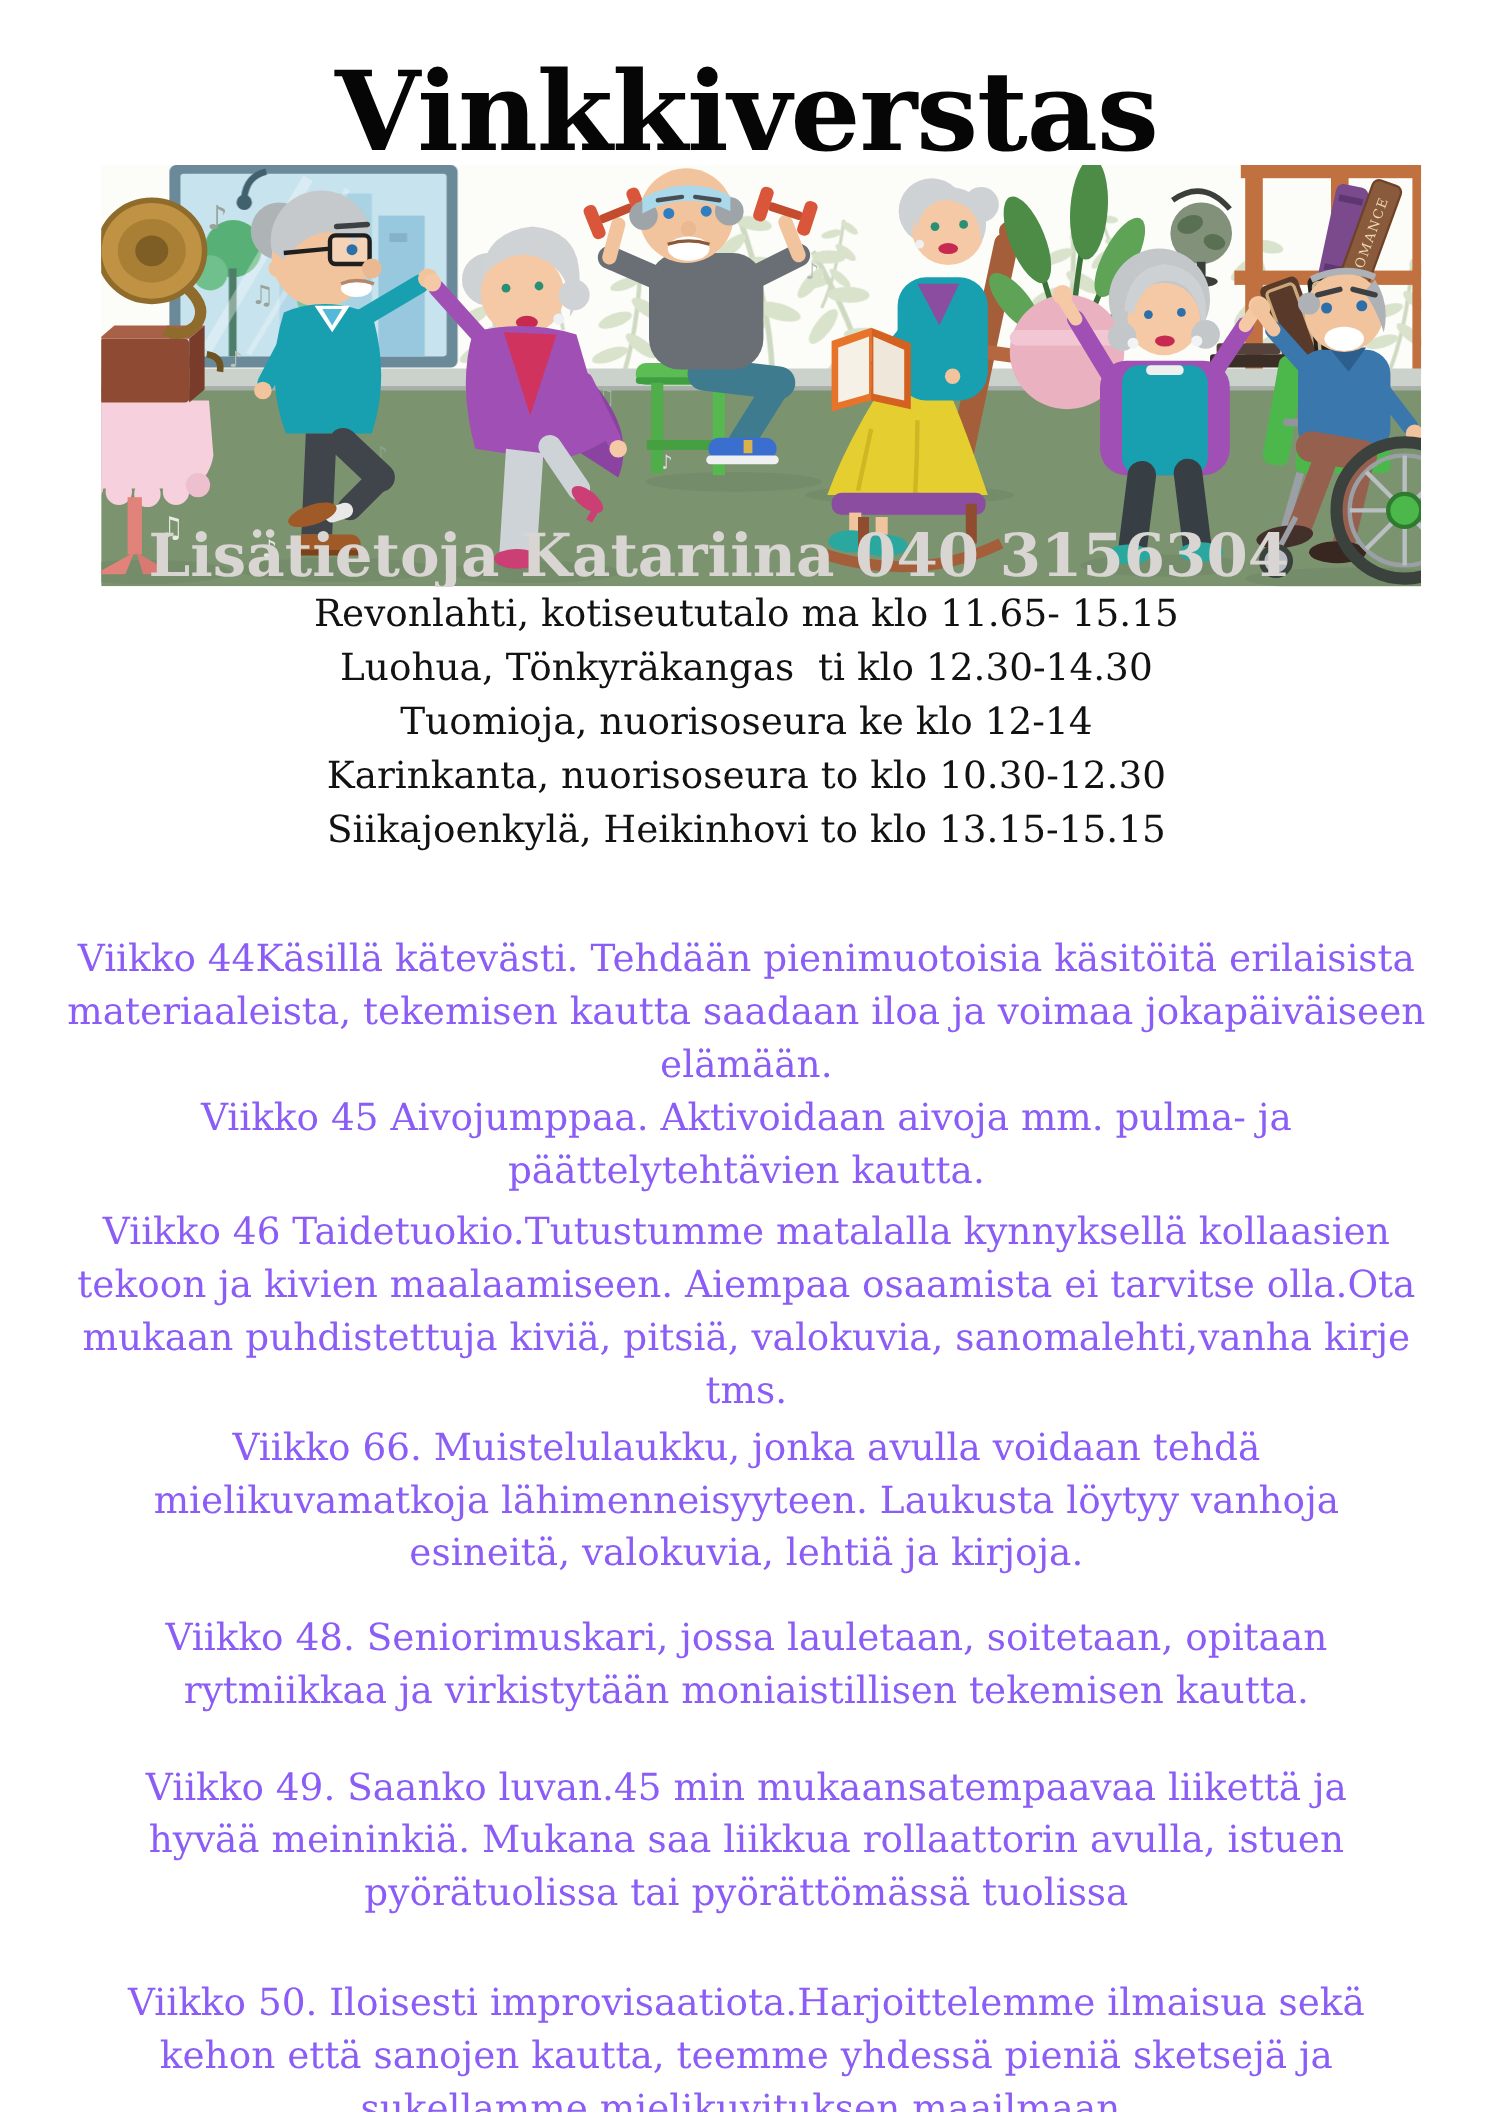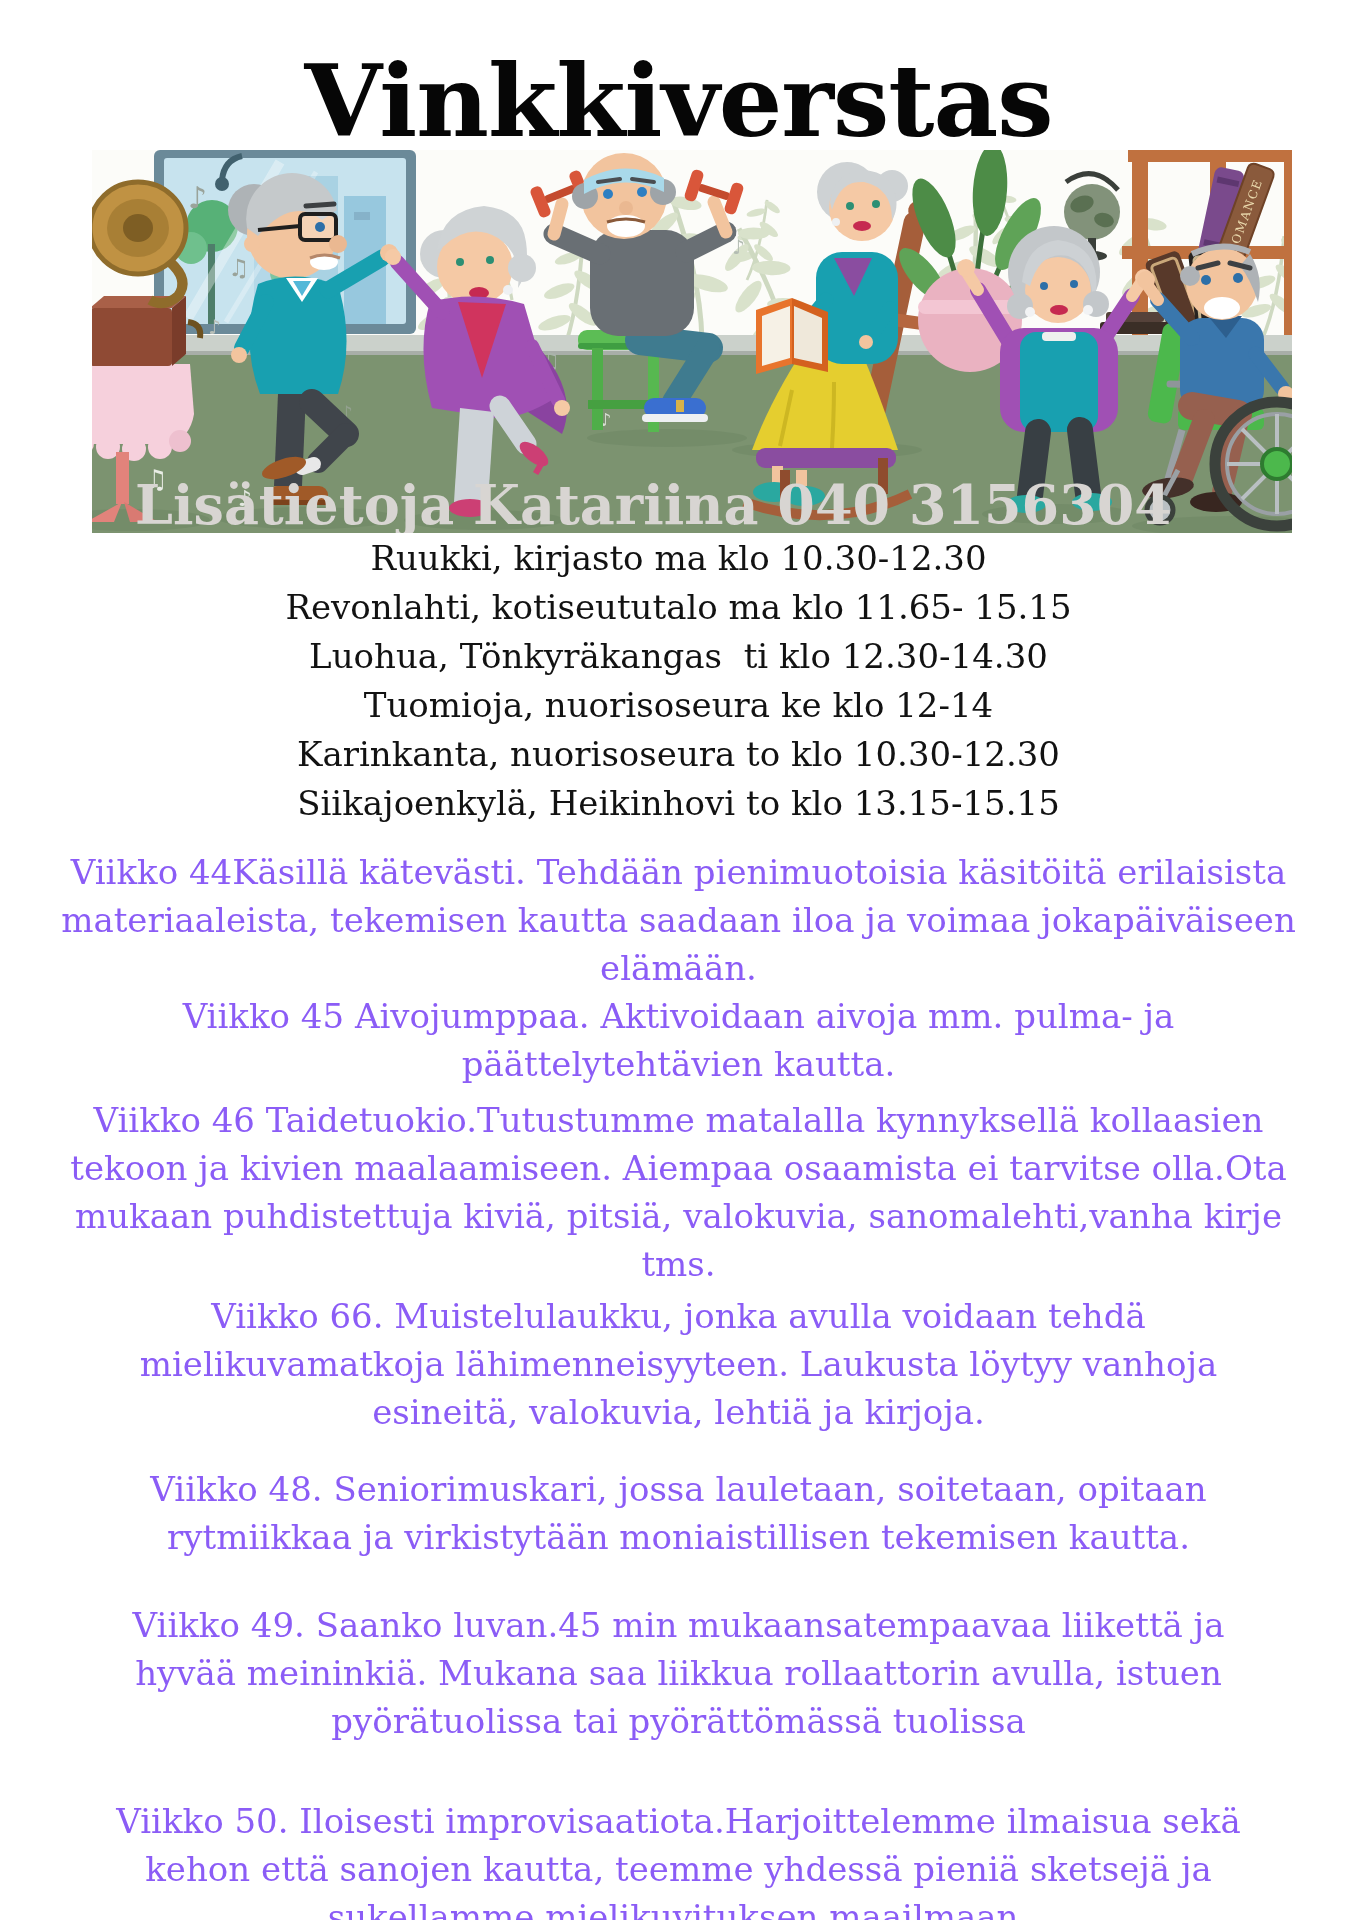--- a/index.html
+++ b/index.html
@@ -365,21 +365,20 @@
       <circle cx="1185" cy="314" r="15" fill="#4cb84c" stroke="#2e7b30" stroke-width="4"></circle>
     </g>
     <path d="M1086,320 L1070,350" stroke="#9aa0a5" stroke-width="5"></path>
     <circle cx="1068" cy="360" r="13" fill="#b9bfc2" stroke="#3b413c" stroke-width="5"></circle>
   </g>
 </svg>
 <div class="overlay">Lisätietoja Katariina 040 3156304</div>
 </div>
 
 <div class="schedule">
-  <div class="sched-line">Ruukki, kirjasto ma klo 10.30-12.30</div>
   <div class="sched-line">Revonlahti, kotiseututalo ma klo 11.65- 15.15</div>
   <div class="sched-line">Luohua, Tönkyräkangas  ti klo 12.30-14.30</div>
   <div class="sched-line">Tuomioja, nuorisoseura ke klo 12-14</div>
   <div class="sched-line">Karinkanta, nuorisoseura to klo 10.30-12.30</div>
   <div class="sched-line">Siikajoenkylä, Heikinhovi to klo 13.15-15.15</div>
 </div>
 
 <div class="weeks">
   <p class="week w1">Viikko 44Käsillä kätevästi. Tehdään pienimuotoisia käsitöitä erilaisista
 materiaaleista, tekemisen kautta saadaan iloa ja voimaa jokapäiväiseen

